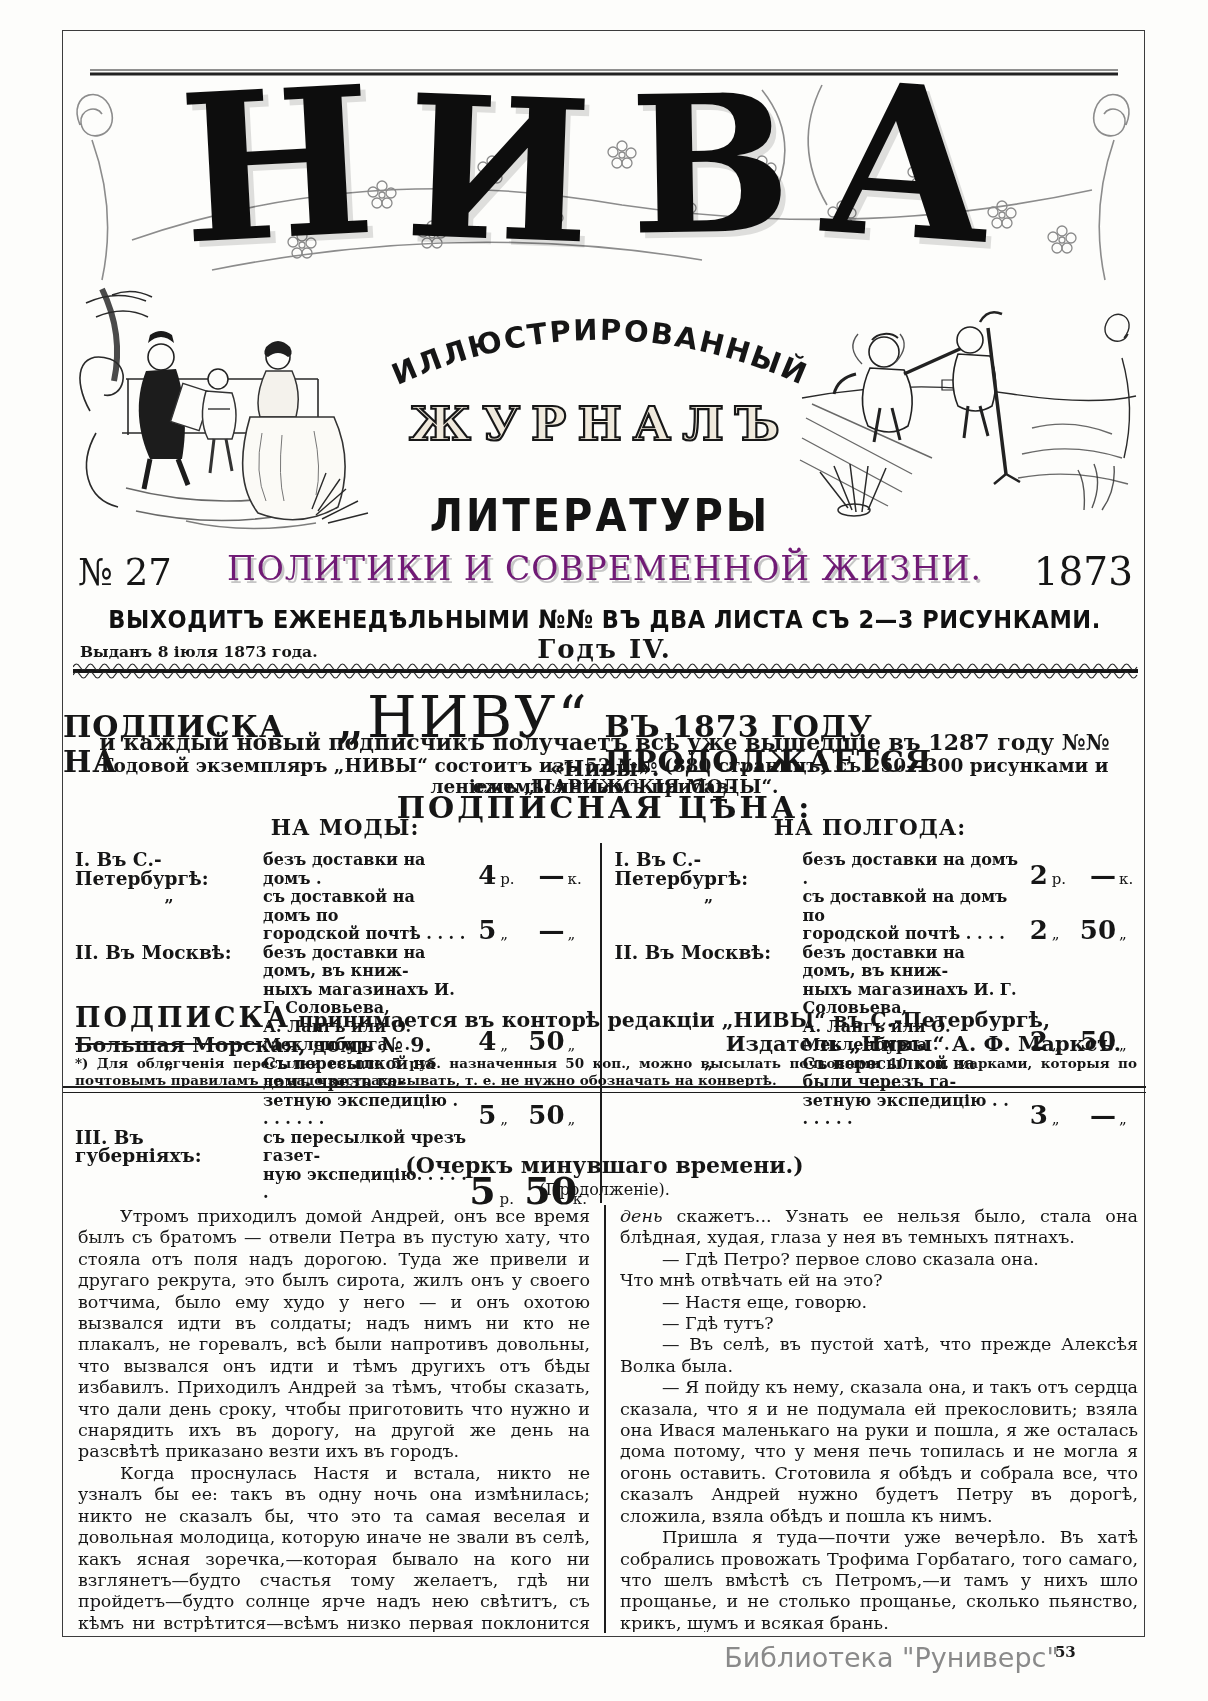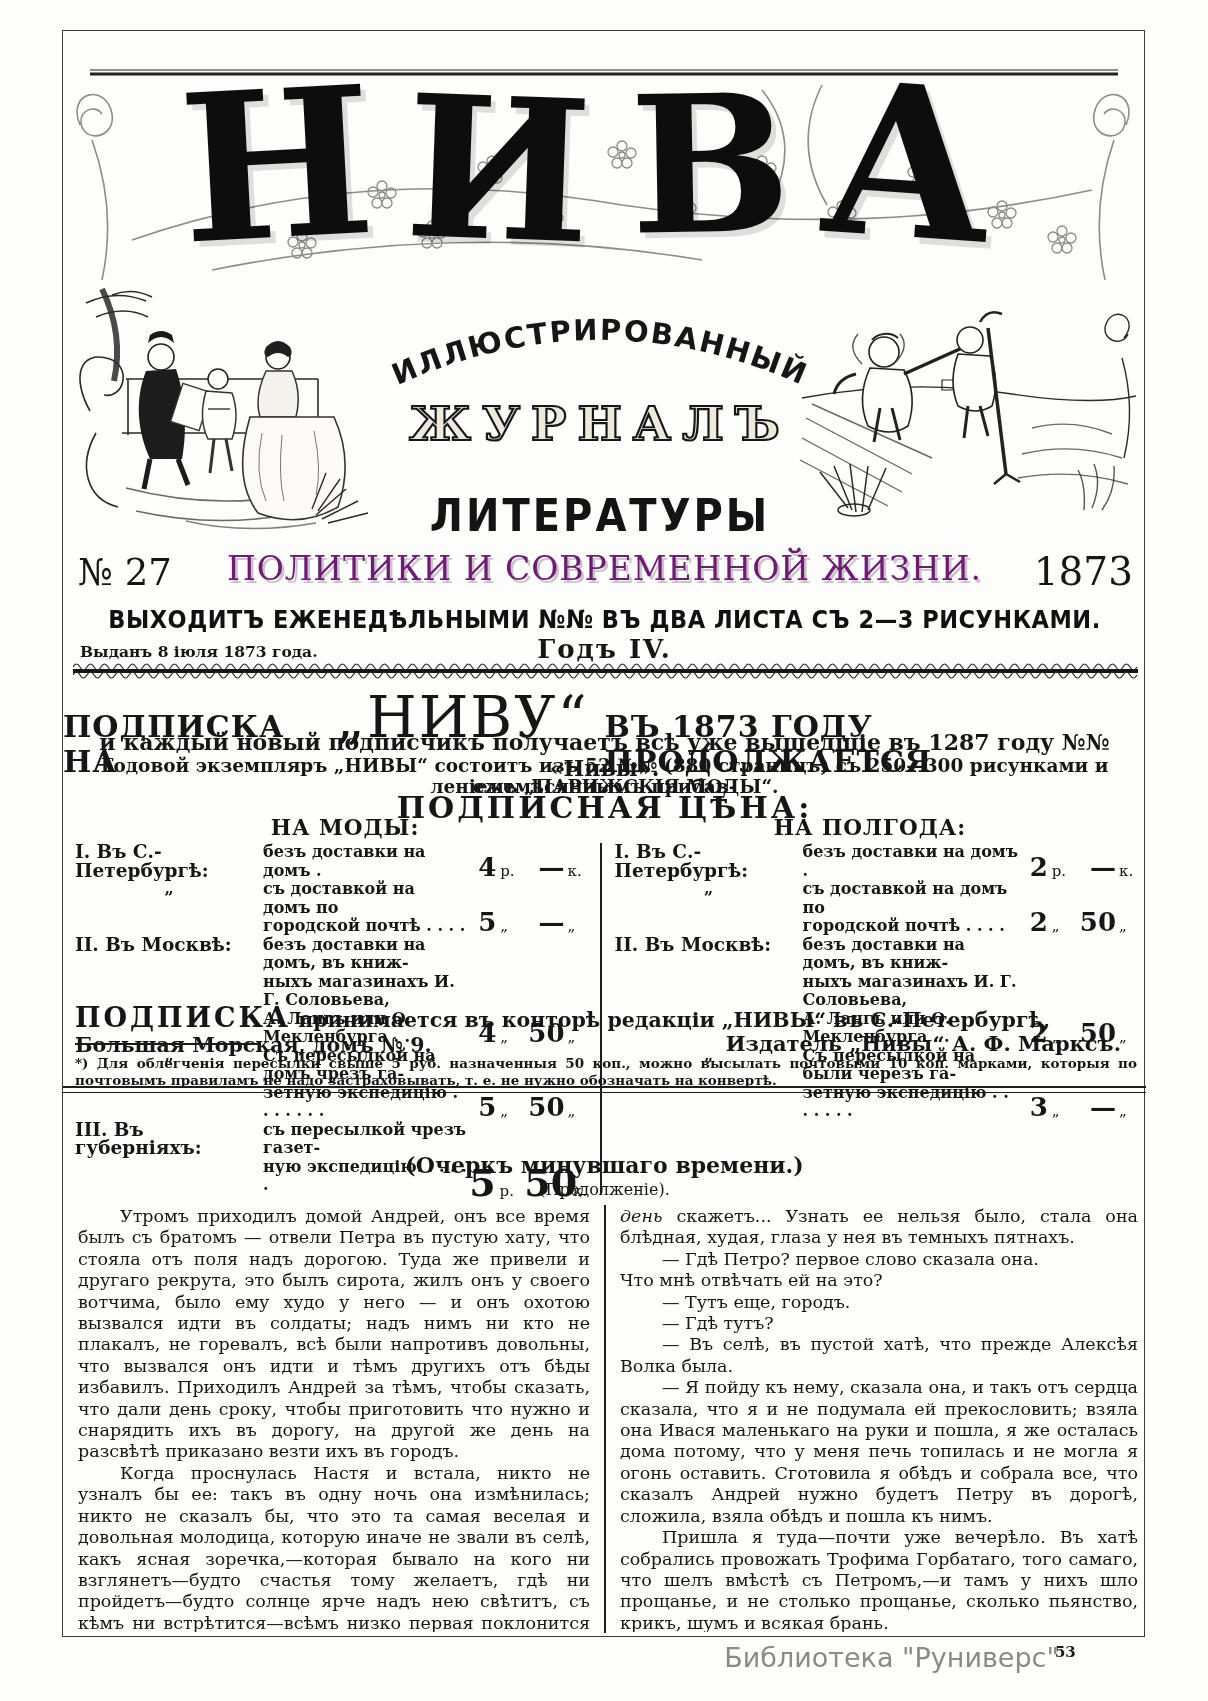--- a/index.html
+++ b/index.html
@@ -50,21 +50,21 @@
          font-weight:bold;font-size:18.5px;}
   .s-l3b{position:absolute;left:63px;top:776px;width:1083px;text-align:center;
          font-weight:bold;font-size:18.5px;}
   .s-ph{position:absolute;left:63px;top:790px;width:1083px;text-align:center;
         font-weight:bold;font-size:30px;letter-spacing:3px;}
   .s-hy{position:absolute;left:90px;top:815px;width:510px;text-align:center;
         font-weight:bold;font-size:21.5px;letter-spacing:1px;}
   .s-hh{position:absolute;left:620px;top:815px;width:500px;text-align:center;
         font-weight:bold;font-size:21.5px;letter-spacing:1px;}
   .s-table{position:absolute;left:75px;top:843px;width:1069px;display:flex;align-items:stretch;}
-  .pcol{width:512px;}
+  .pcol{width:512px;margin-top:8px;}
   .pcol.half{width:524px;}
   .pdiv{width:1.5px;background:#1c1c1c;margin:0 13px;}
   .prow{display:flex;line-height:18.5px;font-size:16.5px;}
   .plab{width:188px;font-weight:bold;font-size:18.5px;flex:none;}
   .plab.cont{text-align:center;font-size:16px;}
   .pdesc{flex:1;font-weight:bold;font-size:16px;}
   .pprice{width:120px;flex:none;align-self:flex-end;display:flex;align-items:baseline;}
   .pprice .rub{width:30px;text-align:right;font-weight:bold;font-size:26px;line-height:1;}
   .pprice .ru{width:26px;font-size:15px;padding-left:4px;}
   .pprice .kop{width:40px;text-align:right;font-weight:bold;font-size:26px;line-height:1;}
@@ -464,21 +464,21 @@
 
   <div class="acol left" id="colL">
       <p class="apar ind"><span>Утромъ приходилъ домой Андрей, онъ все время былъ съ братомъ — отвели Петра въ пустую хату, что стояла отъ поля надъ дорогою. Туда же привели и другаго рекрута, это былъ сирота, жилъ онъ у своего вотчима, было ему худо у него — и онъ охотою вызвался идти въ солдаты; надъ нимъ ни кто не плакалъ, не горевалъ, всѣ были напротивъ довольны, что вызвался онъ идти и тѣмъ другихъ отъ бѣды избавилъ. Приходилъ Андрей за тѣмъ, чтобы сказать, что дали день сроку, чтобы приготовить что нужно и снарядить ихъ въ дорогу, на другой же день на разсвѣтѣ приказано везти ихъ въ городъ.</span></p>
       <p class="apar ind"><span>Когда проснулась Настя и встала, никто не узналъ бы ее: такъ въ одну ночь она измѣнилась; никто не сказалъ бы, что это та самая веселая и довольная молодица, которую иначе не звали въ селѣ, какъ ясная зоречка,—которая бывало на кого ни взглянетъ—будто счастья тому желаетъ, гдѣ ни пройдетъ—будто солнце ярче надъ нею свѣтитъ, съ кѣмъ ни встрѣтится—всѣмъ низко первая поклонится и ласковымъ голосомъ </span></p>
     </div>
   <div class="coldiv"></div>
   <div class="acol right" id="colR">
       <p class="apar"><span class="it">день</span><span> скажетъ... Узнать ее нельзя было, стала она блѣдная, худая, глаза у нея въ темныхъ пятнахъ.</span></p>
       <p class="apar ind"><span>— Гдѣ Петро? первое слово сказала она.</span></p>
       <p class="apar"><span>Что мнѣ отвѣчать ей на это?</span></p>
-      <p class="apar ind"><span>— Тутъ еще, городъ.</span></p>
+      <p class="apar ind"><span>— Настя еще, говорю.</span></p>
       <p class="apar ind"><span>— Гдѣ тутъ?</span></p>
       <p class="apar ind"><span>— Въ селѣ, въ пустой хатѣ, что прежде Алексѣя Волка была.</span></p>
       <p class="apar ind"><span>— Я пойду къ нему, сказала она, и такъ отъ сердца сказала, что я и не подумала ей прекословить; взяла она Ивася маленькаго на руки и пошла, я же осталась дома потому, что у меня печь топилась и не могла я огонь оставить. Сготовила я обѣдъ и собрала все, что сказалъ Андрей нужно будетъ Петру въ дорогѣ, сложила, взяла обѣдъ и пошла къ нимъ.</span></p>
       <p class="apar ind"><span>Пришла я туда—почти уже вечерѣло. Въ хатѣ собрались провожать Трофима Горбатаго, того самаго, что шелъ вмѣстѣ съ Петромъ,—и тамъ у нихъ шло прощанье, и не столько прощанье, сколько пьянство, крикъ, шумъ и всякая брань.</span></p>
     </div>
 
   <div class="footer">
     <span>Библиотека "Руниверс"</span><span class="pgno">53</span>
   </div>
 </div>

